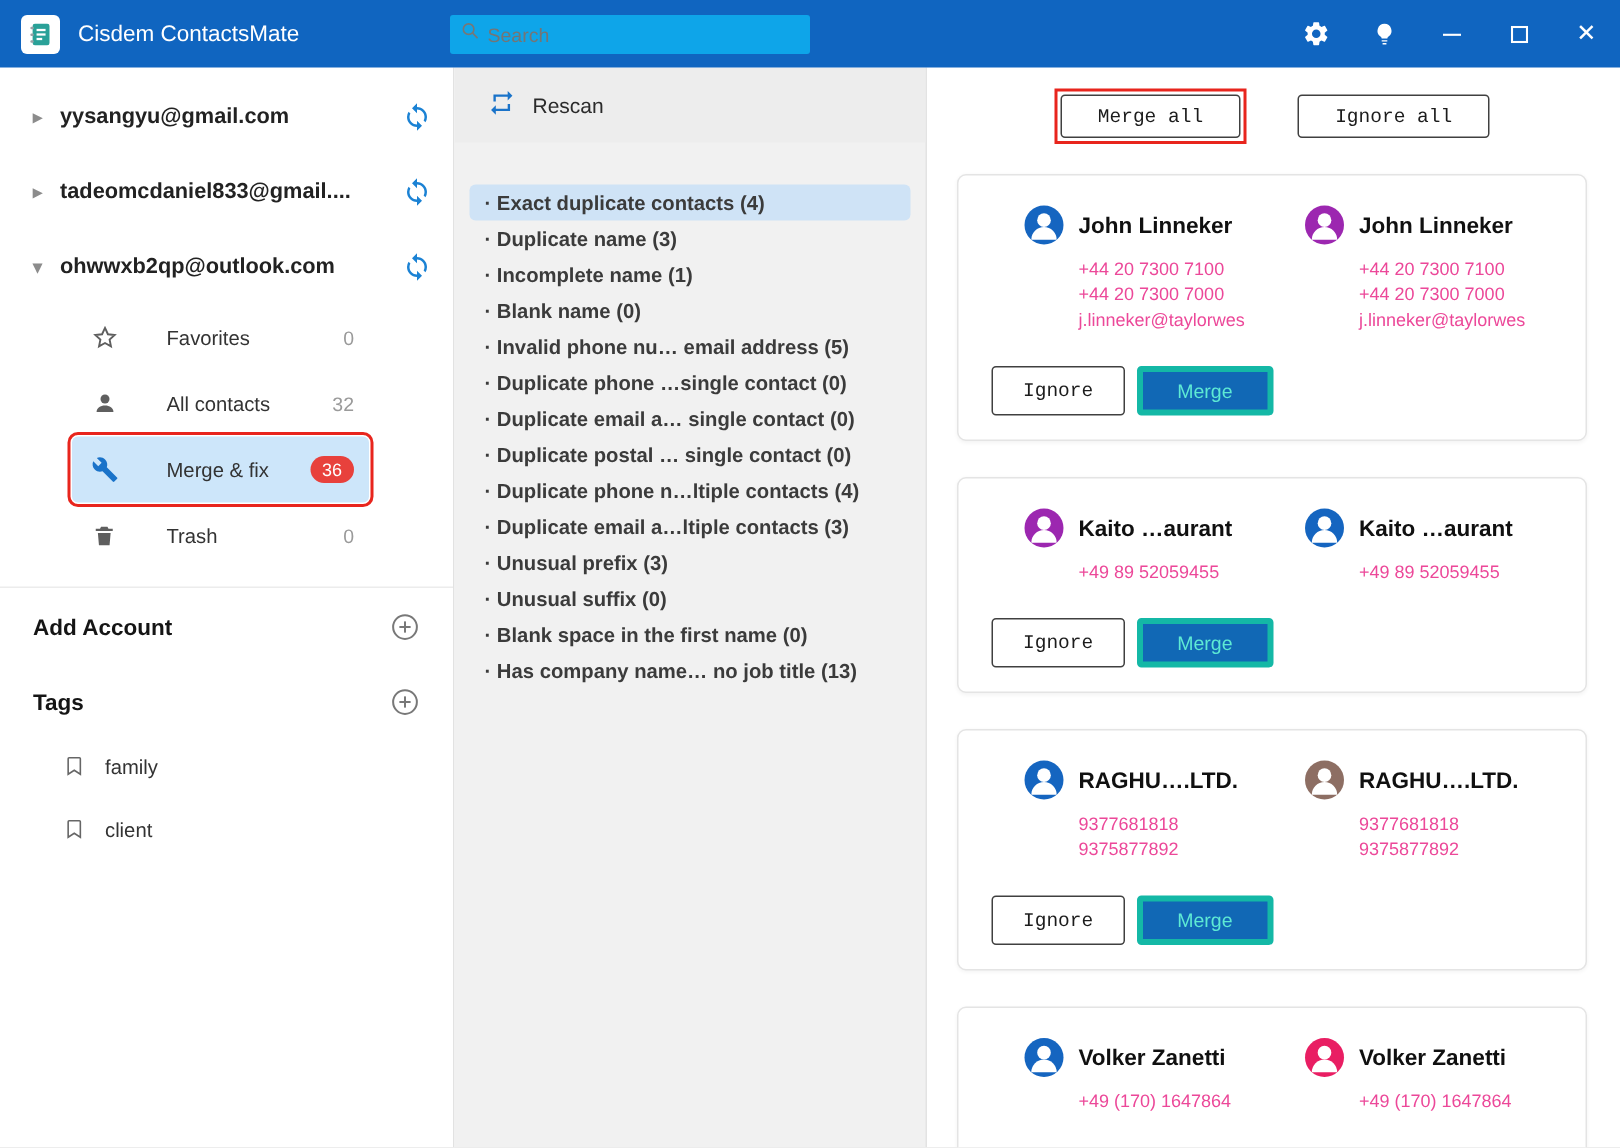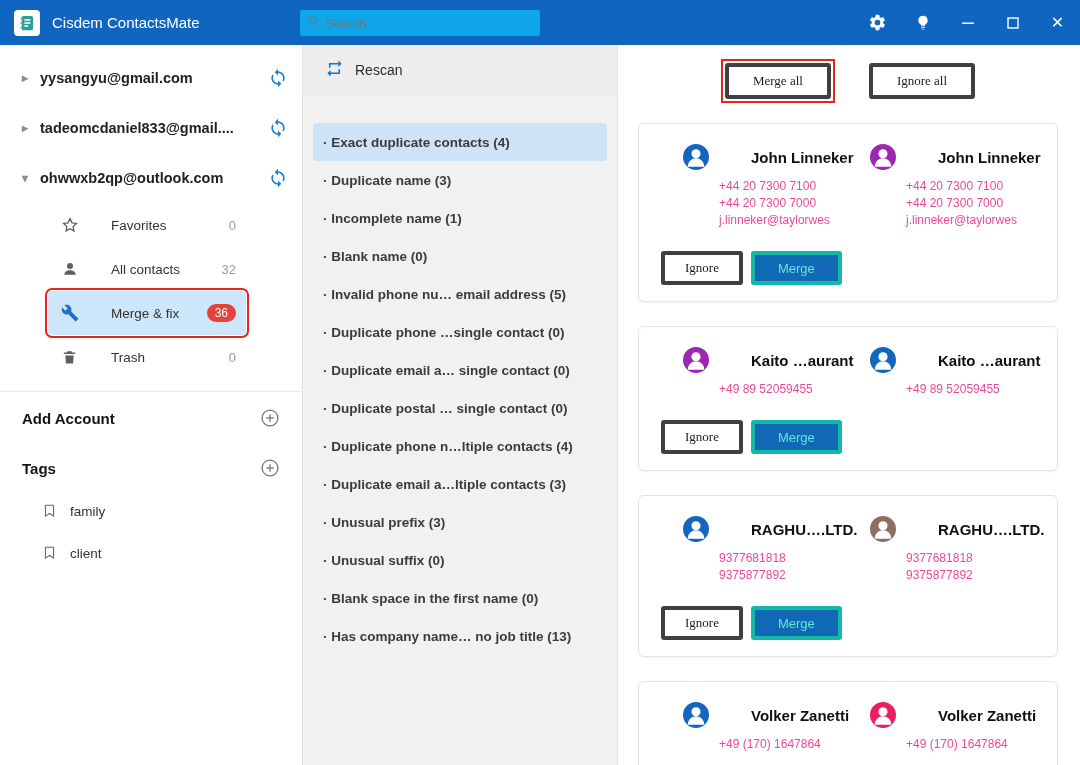--- a/index.html
+++ b/index.html
@@ -34,34 +34,34 @@
   .side-divider { border-top:1px solid #ececec; margin:12px 0 4px; }
   .section-row { display:flex; align-items:center; height:44px; padding:0 22px; font-size:15px; font-weight:700; color:#151515; }
   .plus { margin-left:auto; width:20px; height:20px; }
   .tag-row { display:flex; align-items:center; height:42px; padding:0 0 0 42px; gap:12px; font-size:13.5px; color:#333; }
   .tag-row .ic { width:16px; height:16px; display:flex; }
 
   
   .middle { width:315px; background:#f1f1f1; border-right:1px solid #e3e3e3; display:flex; flex-direction:column; overflow:hidden;gap:20px; }
   .rescan-row { height:50px; display:flex; align-items:center; gap:11px; padding:0 22px; background:#ededed; font-size:14px; color:#2b2b2b; }
   .cat-list { padding:8px 10px; }
-  .cat-row { height:38px; display:flex; align-items:center; padding:0 10px; font-size:13.5px; font-weight:700; color:#3b3b3b; border-radius:4px; white-space:nowrap; }
+  .cat-row { height:24px; display:flex; align-items:center; padding:0 10px; font-size:13.5px; font-weight:700; color:#3b3b3b; border-radius:4px; white-space:nowrap; }
   .cat-row.selected { background:#cfe3f6; }
 
   
   .main { flex:1; background:#fff; padding:12px 22px 0 20px; overflow:hidden; }
   .actions { display:flex; justify-content:center; align-items:center; gap:34px; margin:2px 0 20px; }
-  .btn { background:#fff; border:4px solid #404040; border-radius:3px; font-size:13px; color:#1c1c1c; padding:6px 24px; font-family:Liberation Serif, serif; }
+  .btn { background:#fff; border:1px solid #404040; border-radius:3px; font-size:13px; color:#1c1c1c; padding:6px 24px; font-family:Liberation Mono, monospace; }
   .merge-all-wrap { border:2px solid #e8251d; padding:2px; }
   .card { border:1px solid #e4e4e4; border-radius:6px; padding:20px 22px 16px; margin-bottom:24px; box-shadow:0 1px 3px rgba(0,0,0,0.05); background:#fff; }
   .card-cols { display:flex; }
   .col { width:50%; padding-left:22px; }
   .person { display:flex; align-items:center; gap:10px; }
   .avatar { width:26px; height:26px; border-radius:50%; overflow:hidden; flex:0 0 26px; display:flex; align-items:flex-end; justify-content:center; }
-  .person-name { font-weight:700; font-size:15px; color:#101010; white-space:nowrap;margin-left:32px; }
+  .person-name { font-weight:700; font-size:15px; color:#101010; white-space:nowrap; }
   .details { margin:8px 0 0 36px; font-size:12px; color:#ec4899; line-height:17px; }
   .details div:empty { display:none; }
   .card-actions { display:flex; justify-content:flex-start; gap:8px; margin-top:22px; }
   .btn-sm { padding:5px 20px; }
   .btn-merge { background:#1168b5; border:4px solid #14b8a6; color:#5eead4; border-radius:3px; font-size:13px; padding:5px 23px; font-family:"Liberation Sans",sans-serif; }
 </style>
 </head>
 <body>
 
 <div class="window">

